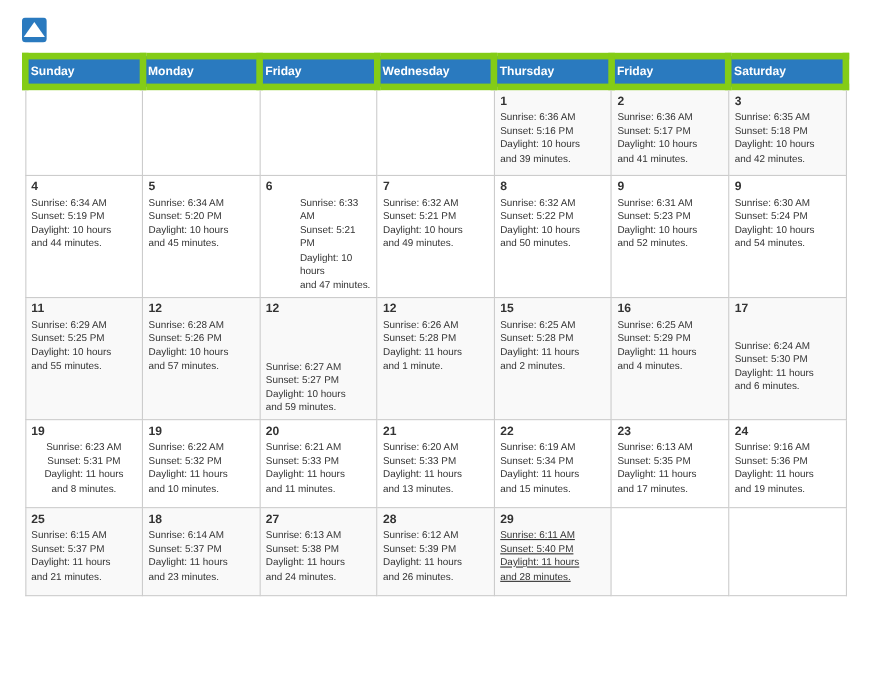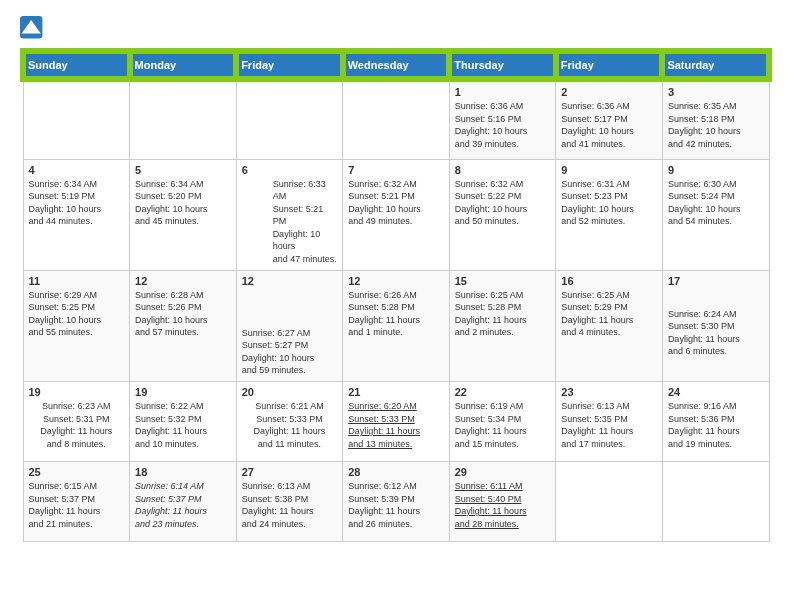--- a/index.html
+++ b/index.html
@@ -266,28 +266,28 @@
         </td>
         <td>
           <span class="day-number">19</span>
           <div class="day-info" style="white-space: pre-line;">Sunrise: 6:22 AM
 Sunset: 5:32 PM
 Daylight: 11 hours
 and 10 minutes.</div>
         </td>
         <td>
           <span class="day-number">20</span>
-          <div class="day-info" style="white-space: pre-line; text-align: center;">Sunrise: 6:21 AM
+          <div class="day-info" style="white-space: pre-line;">Sunrise: 6:21 AM
 Sunset: 5:33 PM
 Daylight: 11 hours
 and 11 minutes.</div>
         </td>
         <td>
           <span class="day-number">21</span>
-          <div class="day-info" style="white-space: pre-line; text-decoration: underline;">Sunrise: 6:20 AM
+          <div class="day-info" style="white-space: pre-line;">Sunrise: 6:20 AM
 Sunset: 5:33 PM
 Daylight: 11 hours
 and 13 minutes.</div>
         </td>
         <td>
           <span class="day-number">22</span>
           <div class="day-info" style="white-space: pre-line;">Sunrise: 6:19 AM
 Sunset: 5:34 PM
 Daylight: 11 hours
 and 15 minutes.</div>
@@ -310,21 +310,21 @@
       <tr>
         <td>
           <span class="day-number">25</span>
           <div class="day-info" style="white-space: pre-line;">Sunrise: 6:15 AM
 Sunset: 5:37 PM
 Daylight: 11 hours
 and 21 minutes.</div>
         </td>
         <td>
           <span class="day-number">18</span>
-          <div class="day-info" style="white-space: pre-line; font-style: italic;">Sunrise: 6:14 AM
+          <div class="day-info" style="white-space: pre-line;">Sunrise: 6:14 AM
 Sunset: 5:37 PM
 Daylight: 11 hours
 and 23 minutes.</div>
         </td>
         <td>
           <span class="day-number">27</span>
           <div class="day-info" style="white-space: pre-line;">Sunrise: 6:13 AM
 Sunset: 5:38 PM
 Daylight: 11 hours
 and 24 minutes.</div>

